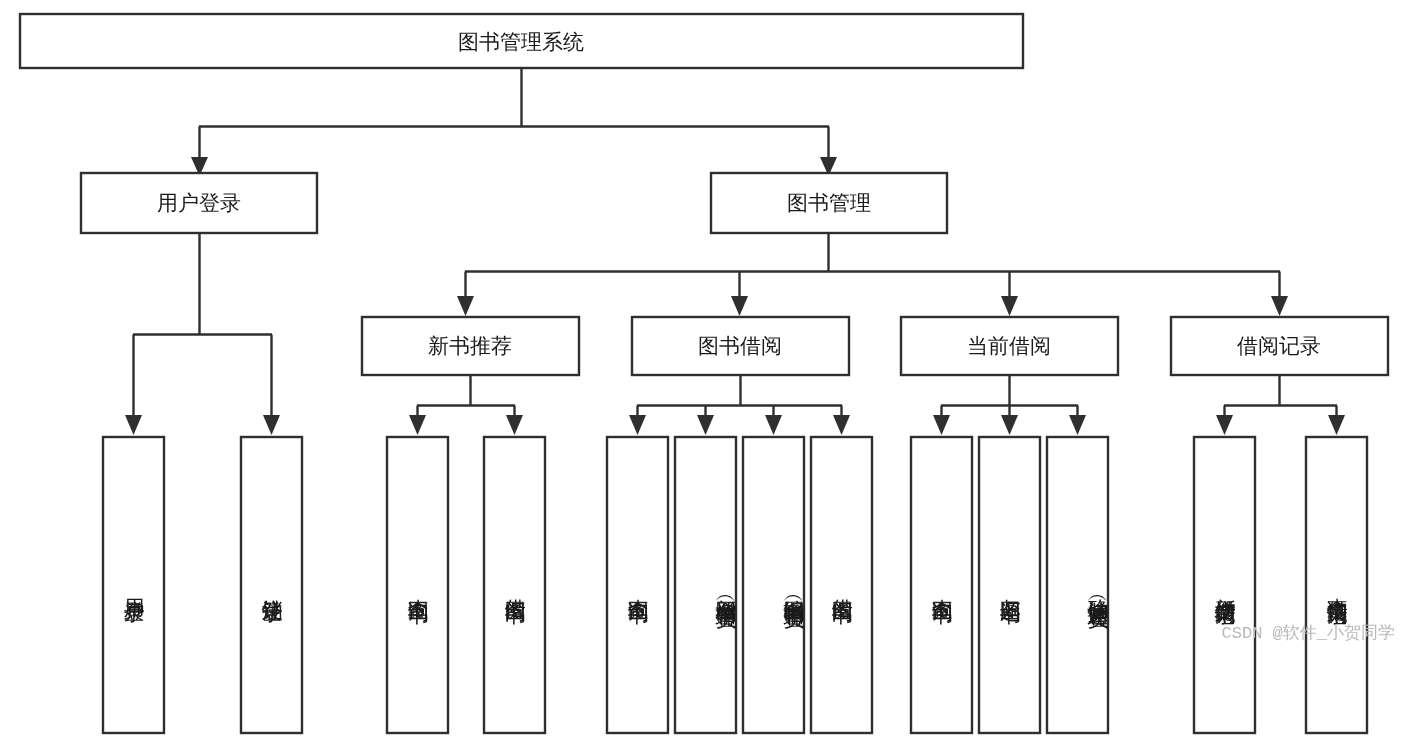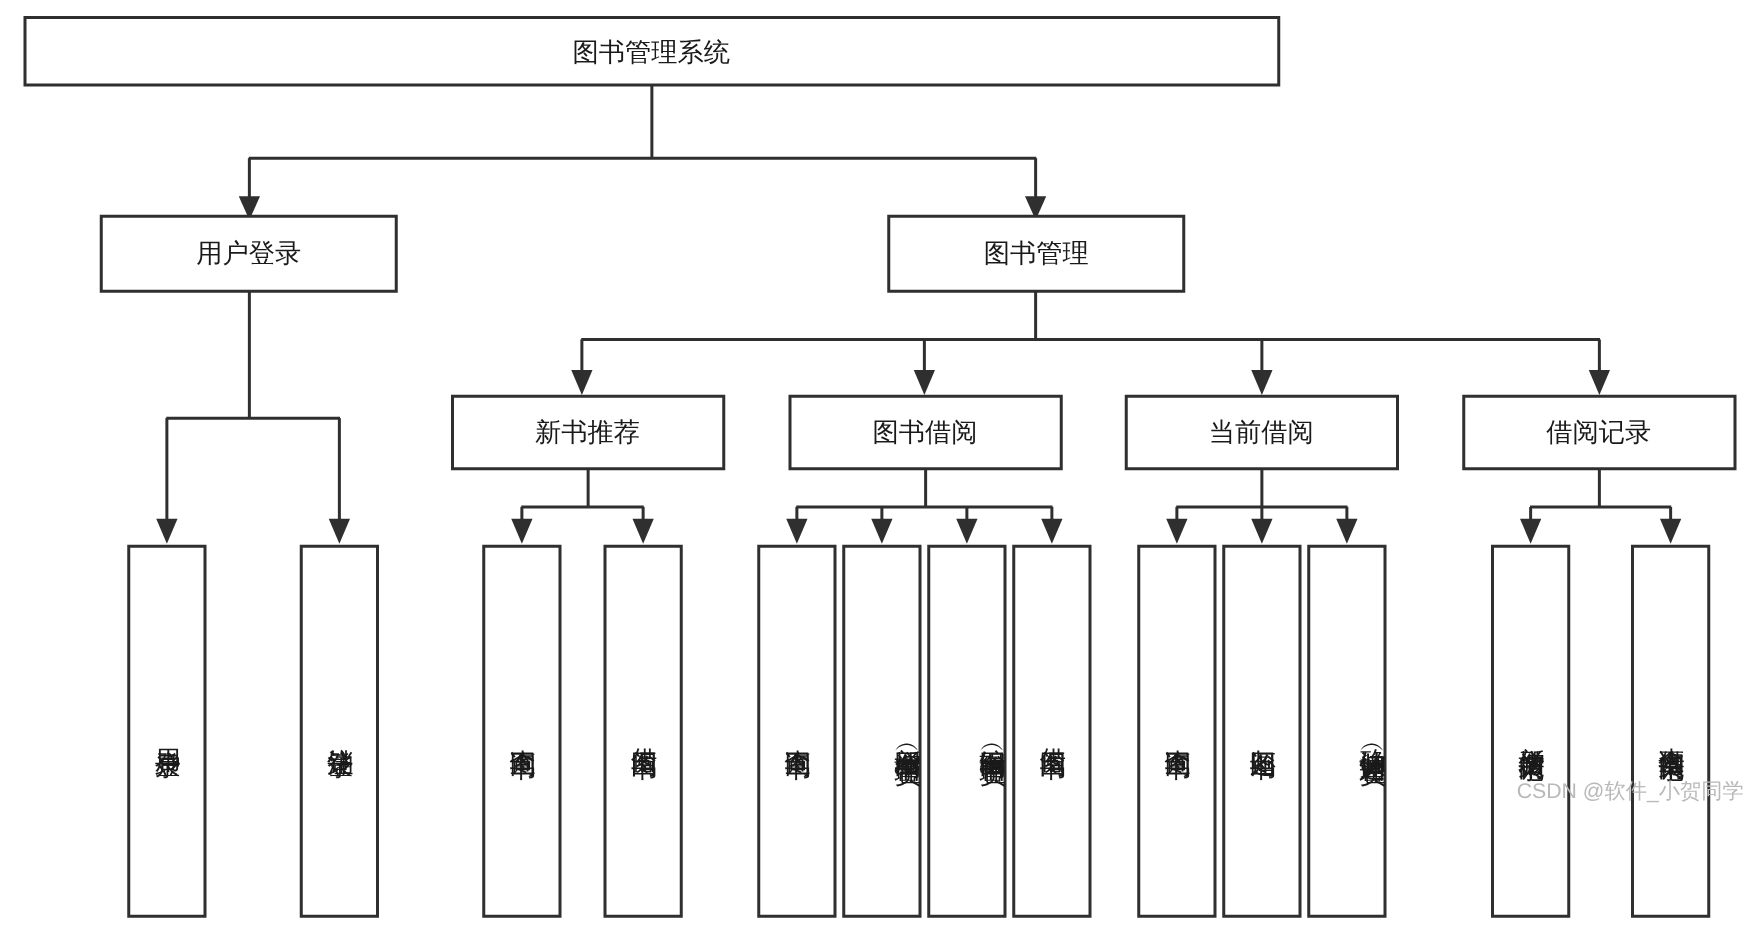--- a/index.html
+++ b/index.html
@@ -57,21 +57,21 @@
     line-height: 1.02;
     color: #1a1a1a;
     letter-spacing: 1.5px;
     white-space: nowrap;
     pointer-events: none;
   }
   .watermark {
     position: absolute;
     right: 10px;
     bottom: 6px;
-    font-family: Liberation Sans, sans-serif;
+    font-family: Liberation Mono, monospace;
     font-size: 17px;
     color: #b9b9b9;
     white-space: nowrap;
   }
 </style>
 </head>
 <body>
 
 <div id="diagram-root">
 

